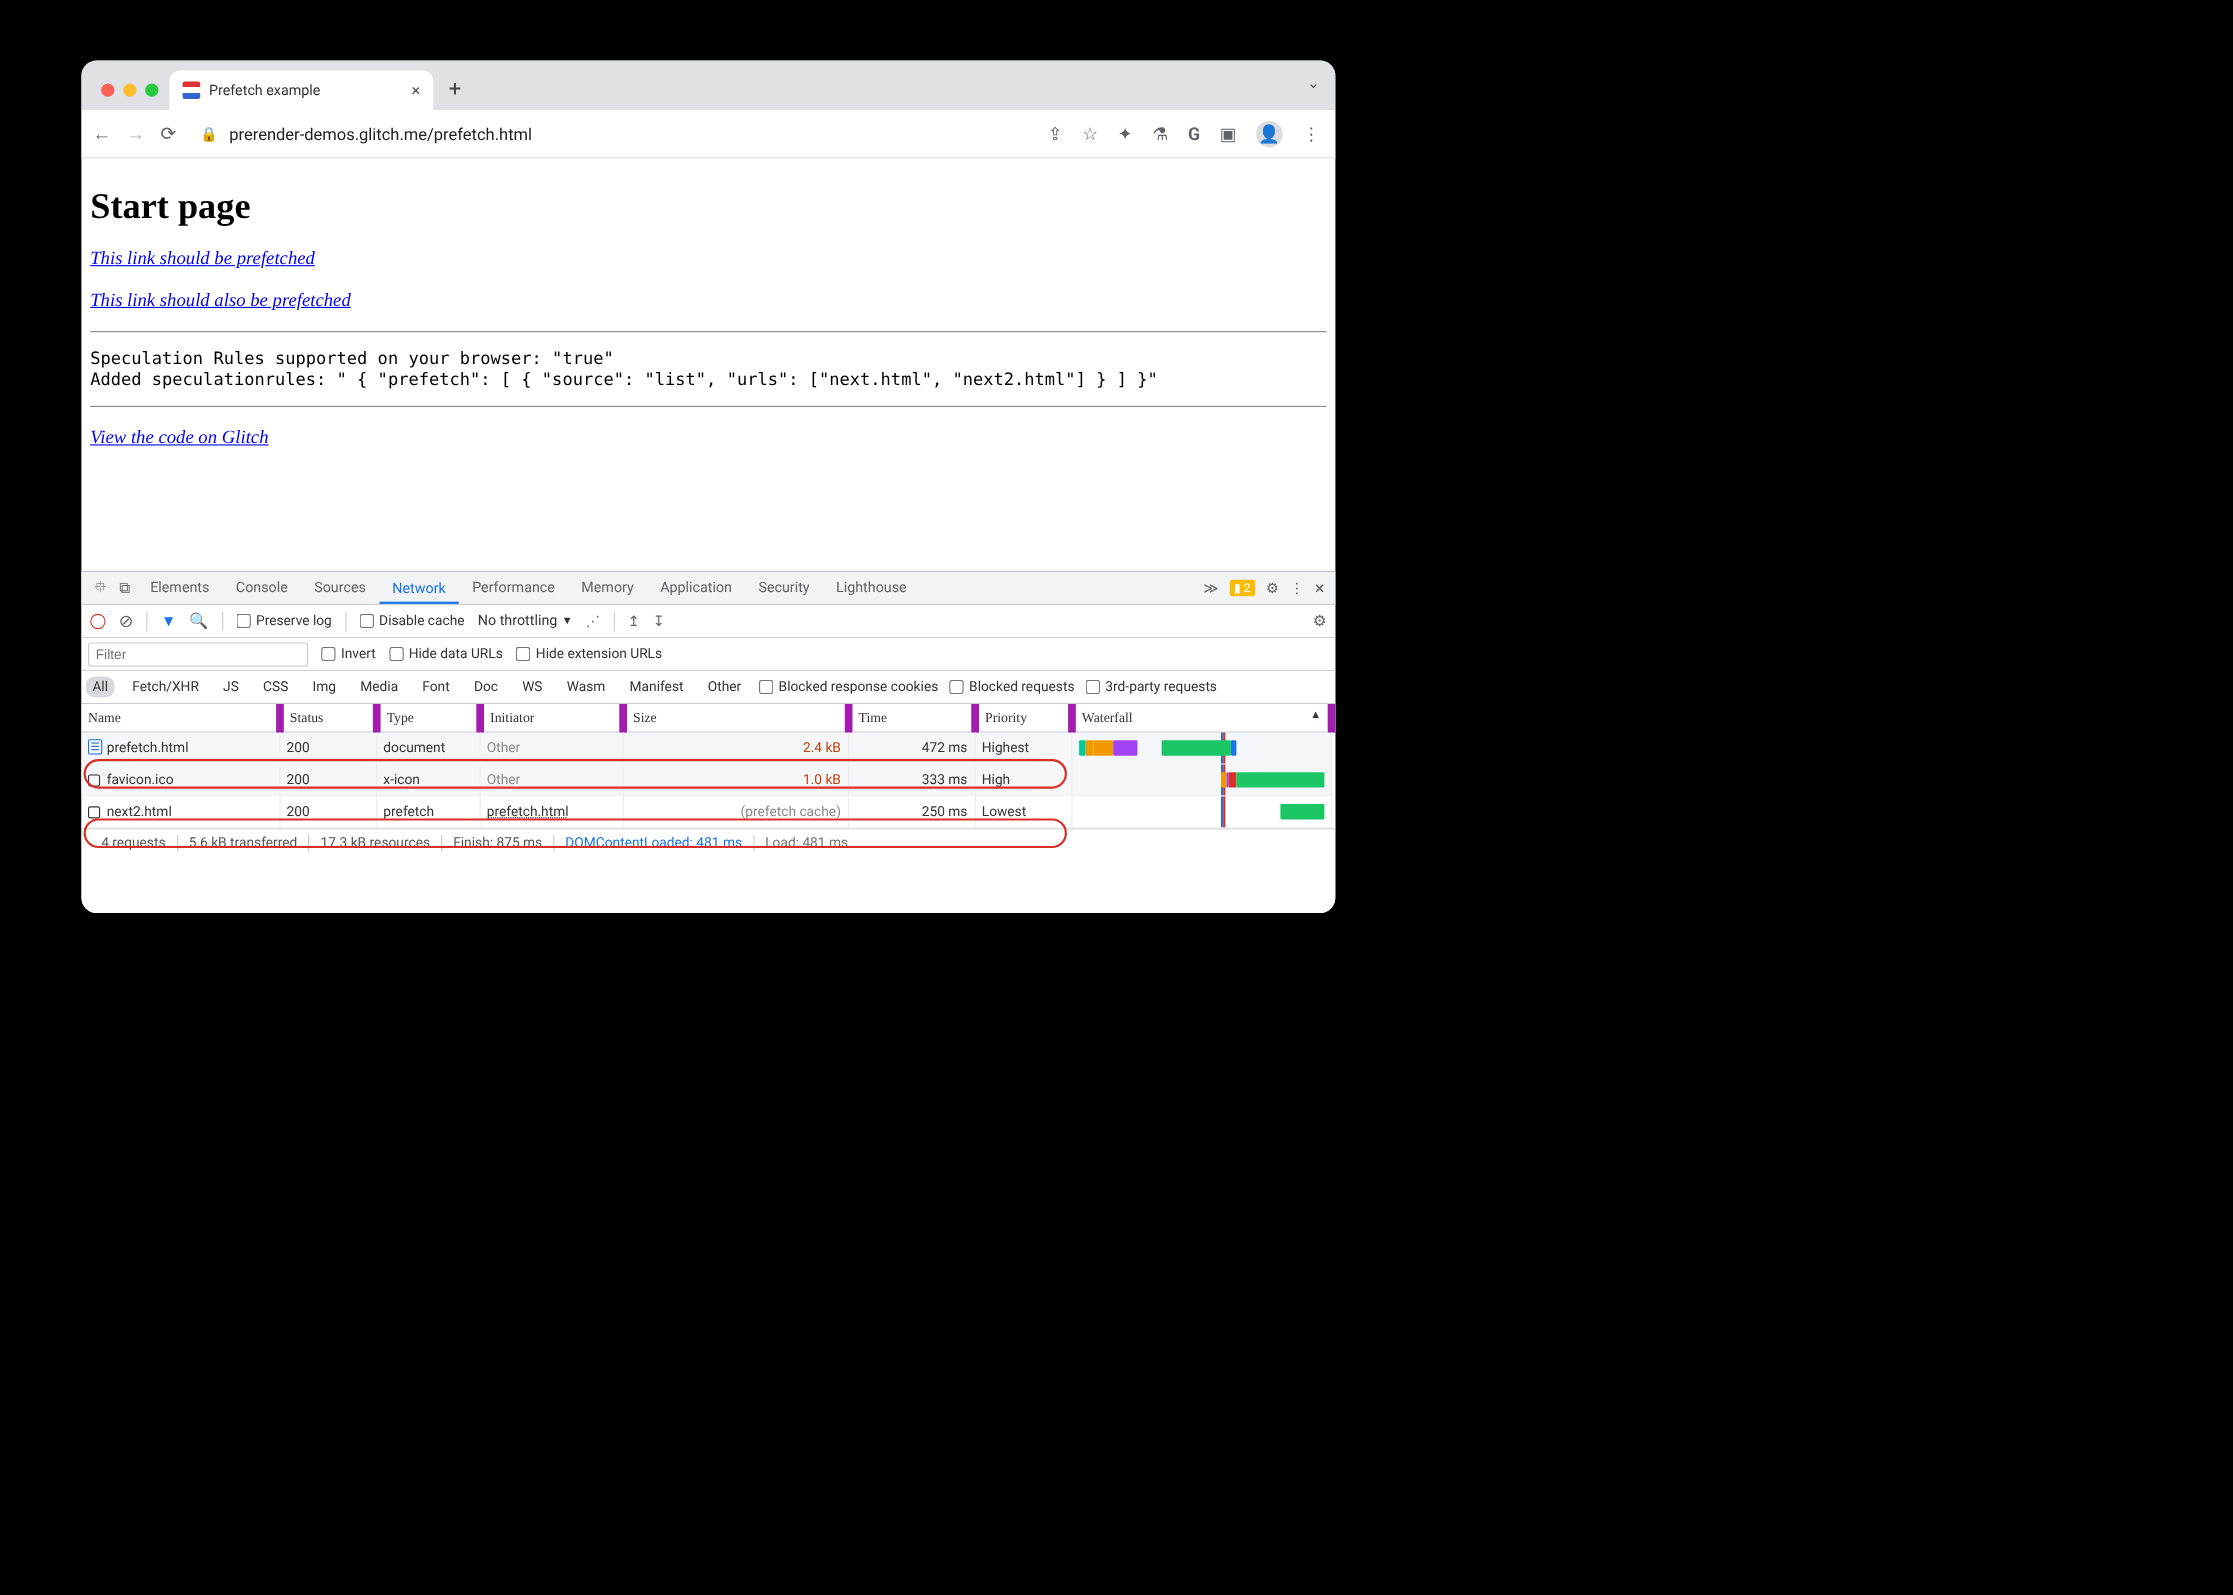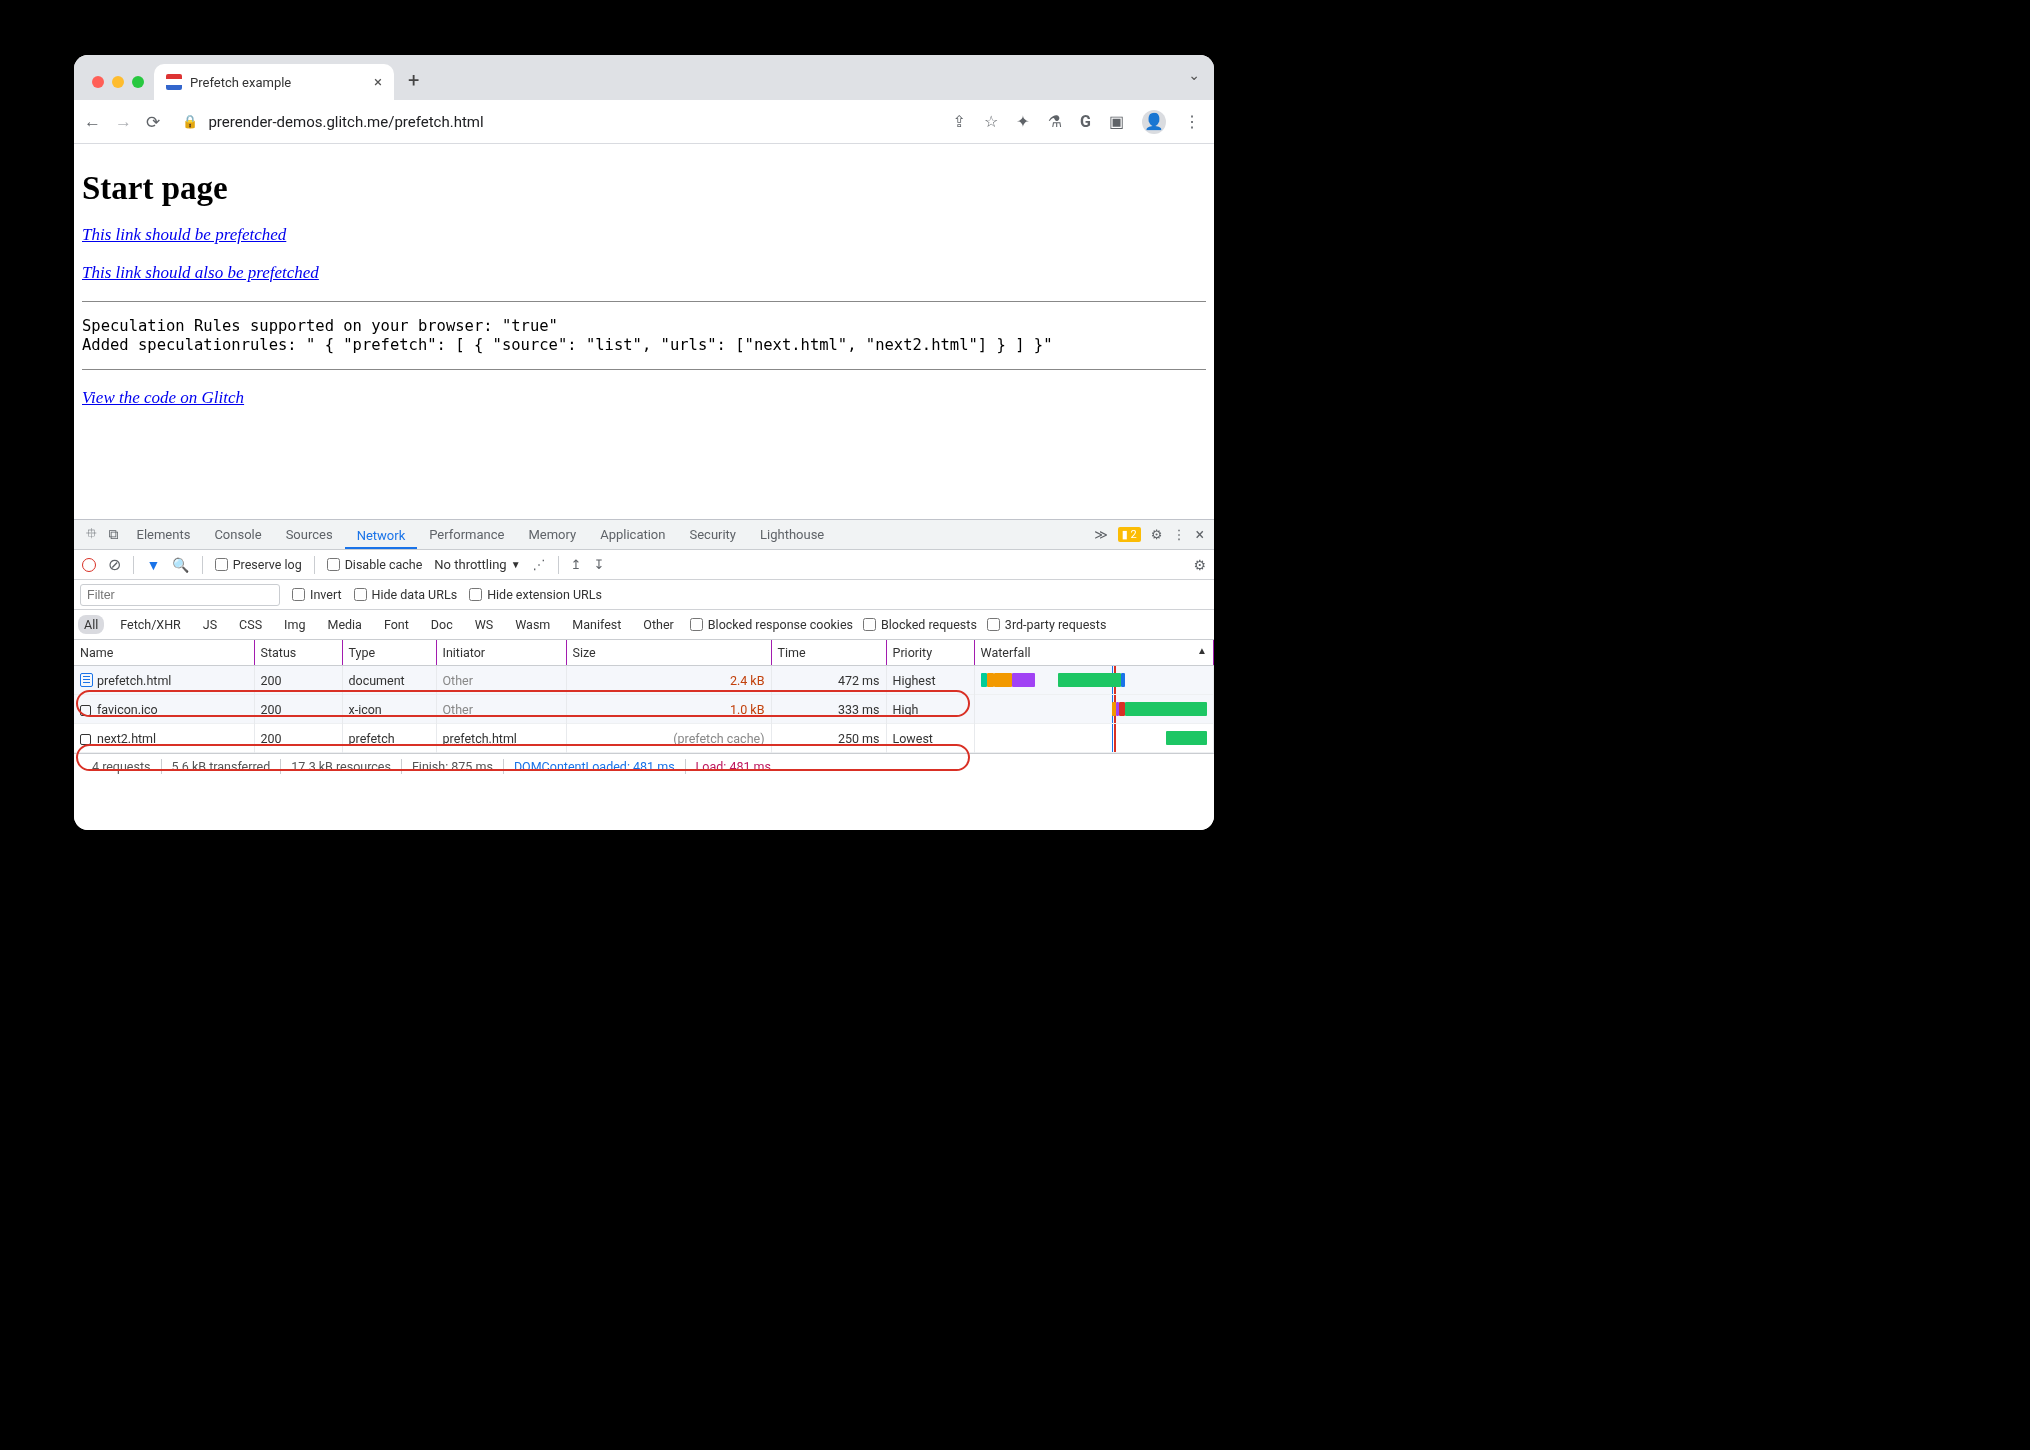--- a/index.html
+++ b/index.html
@@ -56,21 +56,21 @@
   .dt-filter { height:30px; border-bottom:1px solid #d0d2d6; display:flex; align-items:center; padding:0 6px; gap:12px; font-size:12.5px; }
   .dt-filter input[type=text] { width:200px; height:22px; border:1px solid #cacdd1; border-radius:3px; padding:0 6px; font-size:12.5px; color:#888; }
   .dt-filter label { display:flex; align-items:center; gap:5px; }
   
   .dt-types { height:30px; border-bottom:1px solid #cacdd1; display:flex; align-items:center; padding:0 4px; gap:10px; font-size:12.5px; flex-wrap:nowrap; }
   .dt-types .chip { padding:2px 6px; border-radius:8px; cursor:pointer; }
   .dt-types .chip.on { background:#d9dadf; }
   .dt-types label { display:flex; align-items:center; gap:5px; }
   
   .nettbl { width:100%; border-collapse:collapse; table-layout:fixed; }
-  .nettbl th { text-align:left; font-weight:normal; color:#333; font-size:12.5px; padding:5px 6px; border-bottom:1px solid #cacdd1; border-right:1px solid #a21caf; background:#fff; }
+  .nettbl th { text-align:left; font-weight:normal; color:#333; font-size:12.5px; padding:5px 6px; border-bottom:1px solid #cacdd1; border-right:7px solid #a21caf; background:#fff;font-family:Liberation Serif, serif; }
   .nettbl td { font-size:12.5px; padding:5px 6px; border-right:1px solid #e8eaed; white-space:nowrap; overflow:hidden; text-overflow:ellipsis; vertical-align:middle; }
   .nettbl tbody tr { height:27px; border-bottom:1px solid #eef0f2; }
   .nettbl tbody tr.alt { background:#f5f7fb; }
   .doc-ico { display:inline-block; width:13px; height:14px; border:1.5px solid #1a73e8; border-radius:2px; vertical-align:-2px; margin-right:4px; position:relative; }
   .doc-ico::before { content:""; position:absolute; left:2px; right:2px; top:2px; height:1px; background:#1a73e8; box-shadow:0 3px 0 #1a73e8, 0 6px 0 #1a73e8; }
   .out-ico { display:inline-block; width:11px; height:11px; border:1.5px solid #333; border-radius:2px; vertical-align:-2px; margin-right:6px; }
   .initiator-link { text-decoration: underline dotted; }
   .td-size { text-align:right; color:#c2410c; }
   .td-size.cache { color:#888; }
   .td-time { text-align:right; }
@@ -78,21 +78,21 @@
   .redbox { position:absolute; pointer-events:none; border:2.5px solid #d93025; border-radius:14px; }
   
   .wf { position:relative; height:18px; width:100%; }
   .bar { position:absolute; height:14px; top:2px; border-radius:1px; }
   .wf-line { position:absolute; top:-6px; bottom:-6px; width:1.5px; }
   
   .dt-status { height:26px; border-top:1px solid #cacdd1; display:flex; align-items:center; padding:0 8px; gap:0; font-size:12.5px; color:#555; }
   .dt-status span { padding:0 10px; border-right:1px solid #cacdd1; }
   .dt-status span:last-child { border:none; }
   .dcl { color:#1a73e8; }
-  .load { color:#be185d;text-align:right; }
+  .load { color:#737373;text-align:right; }
   
   input[type=checkbox]{ width:13px; height:13px; accent-color:#5f6368; }
 </style>
 </head>
 <body>
 
 <div class="window">
 
   <div class="tabstrip">
     <div class="traffic">

